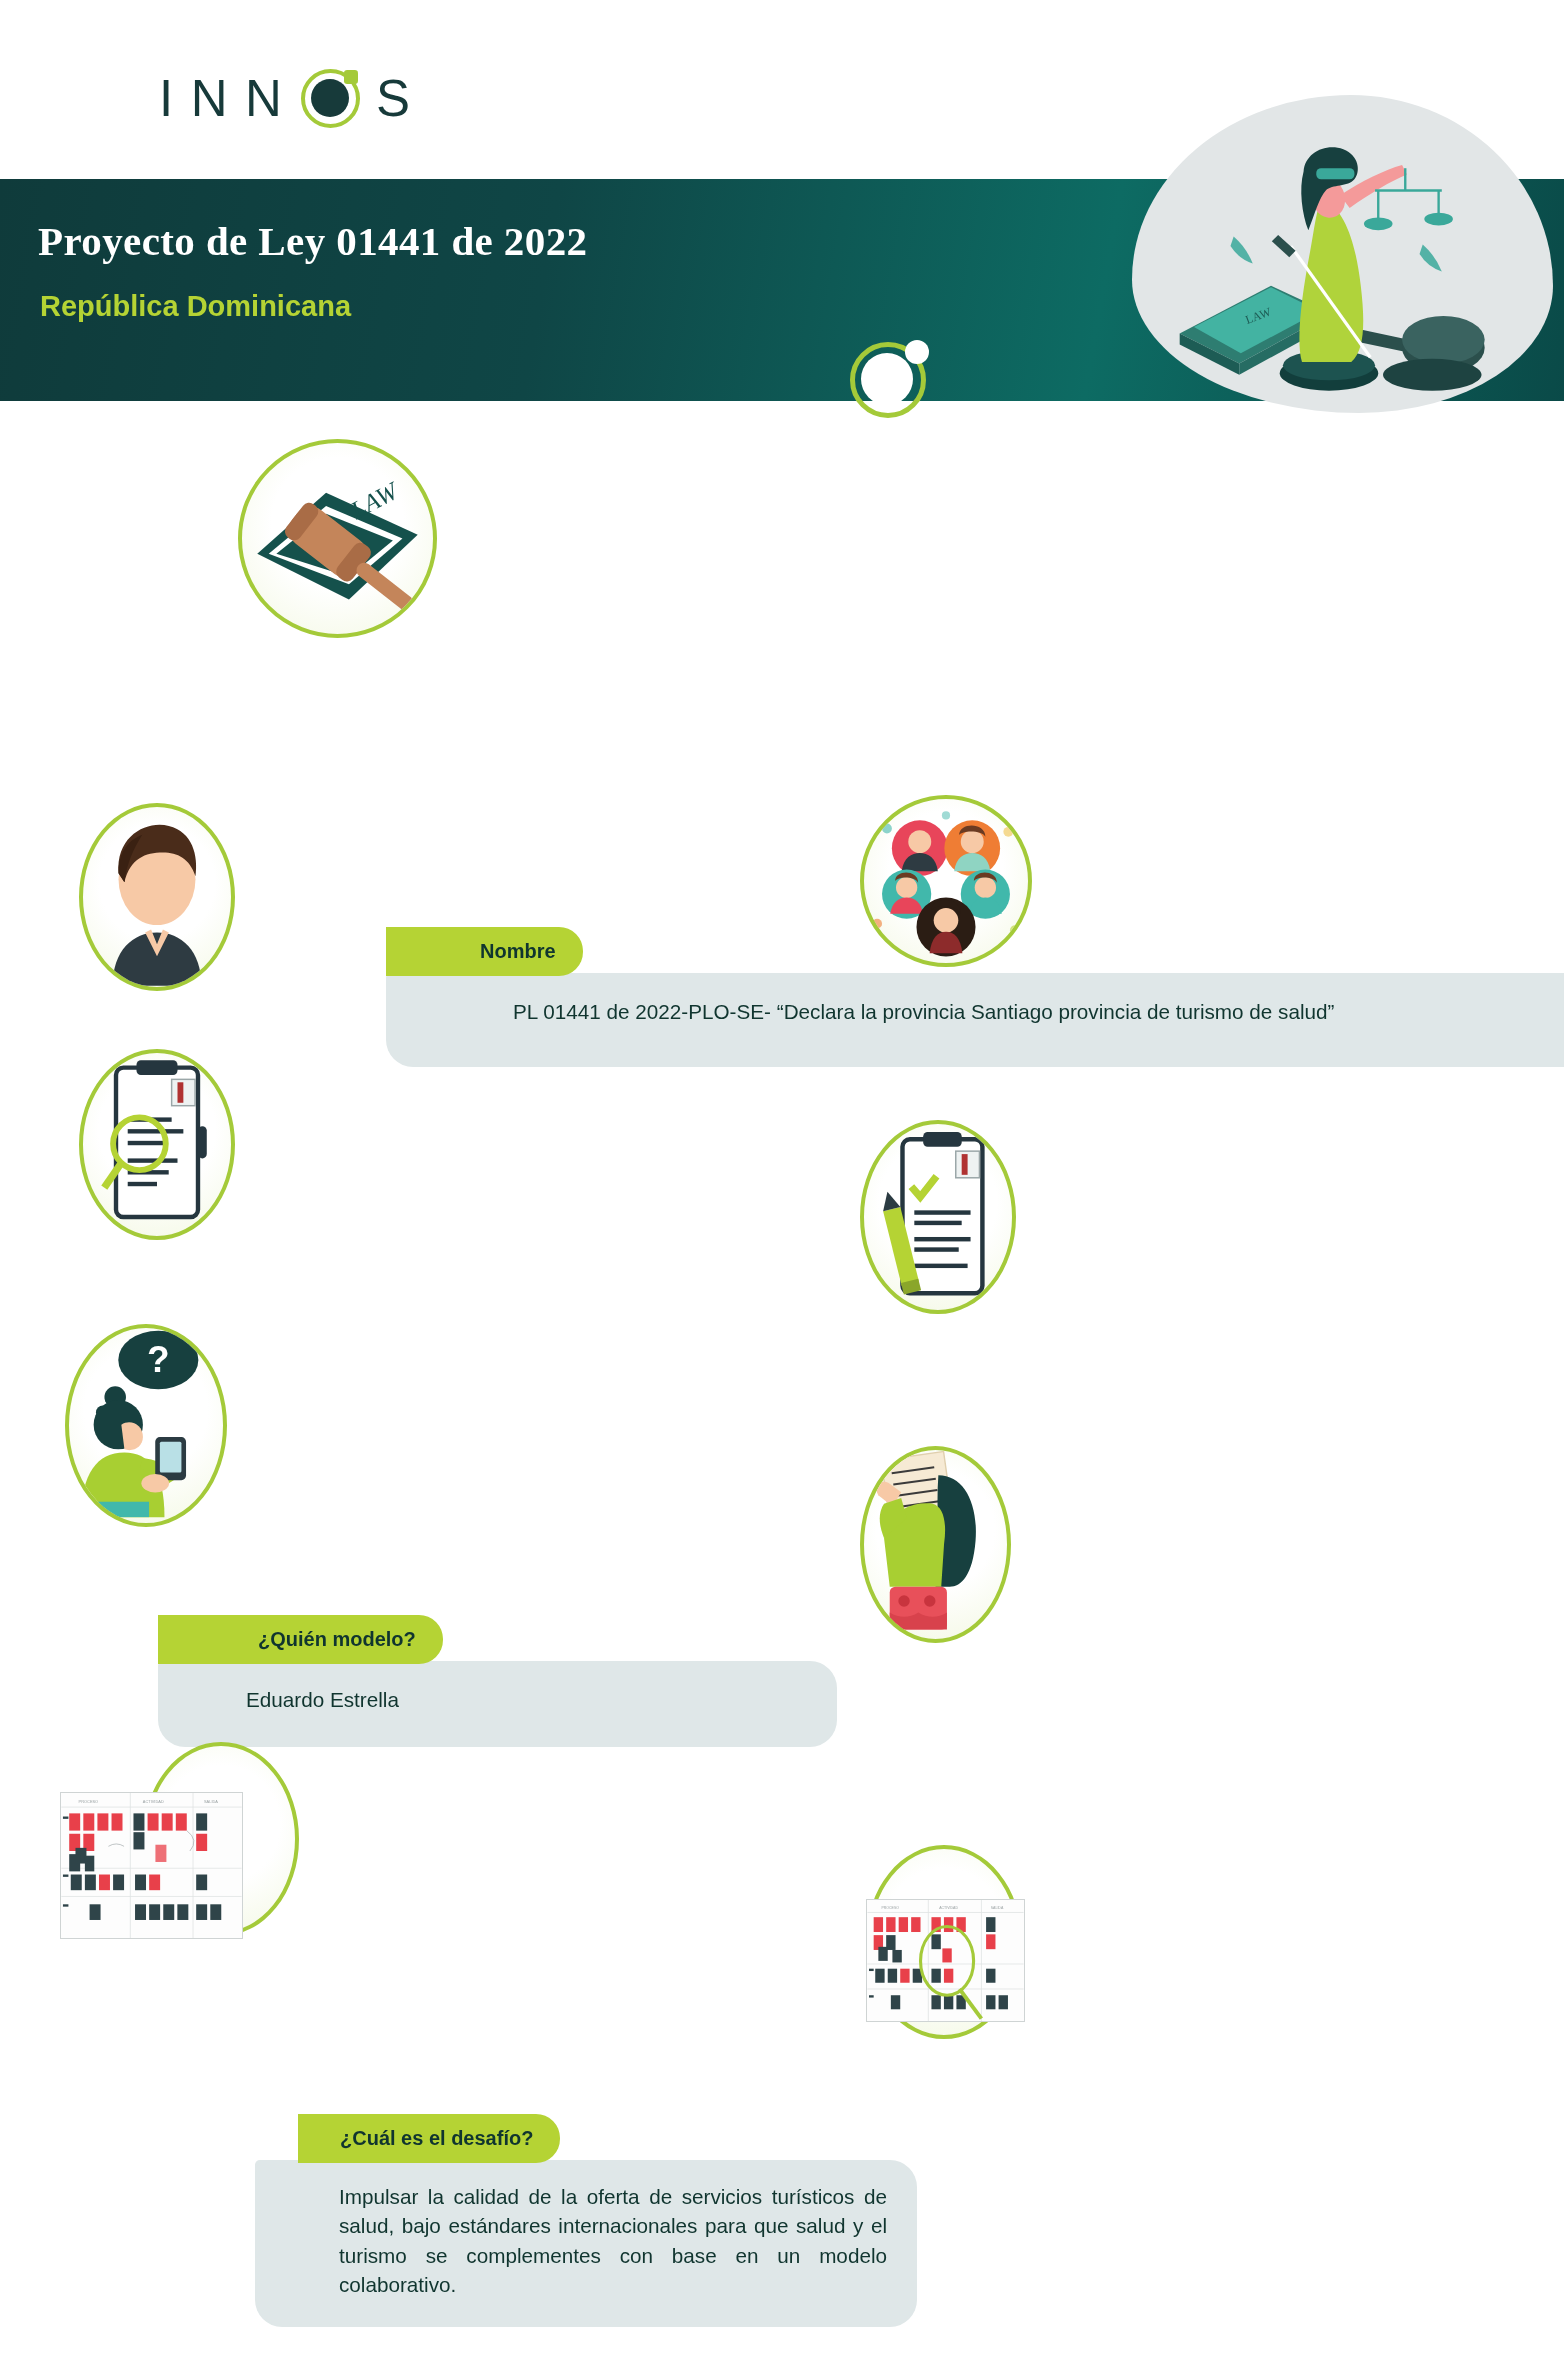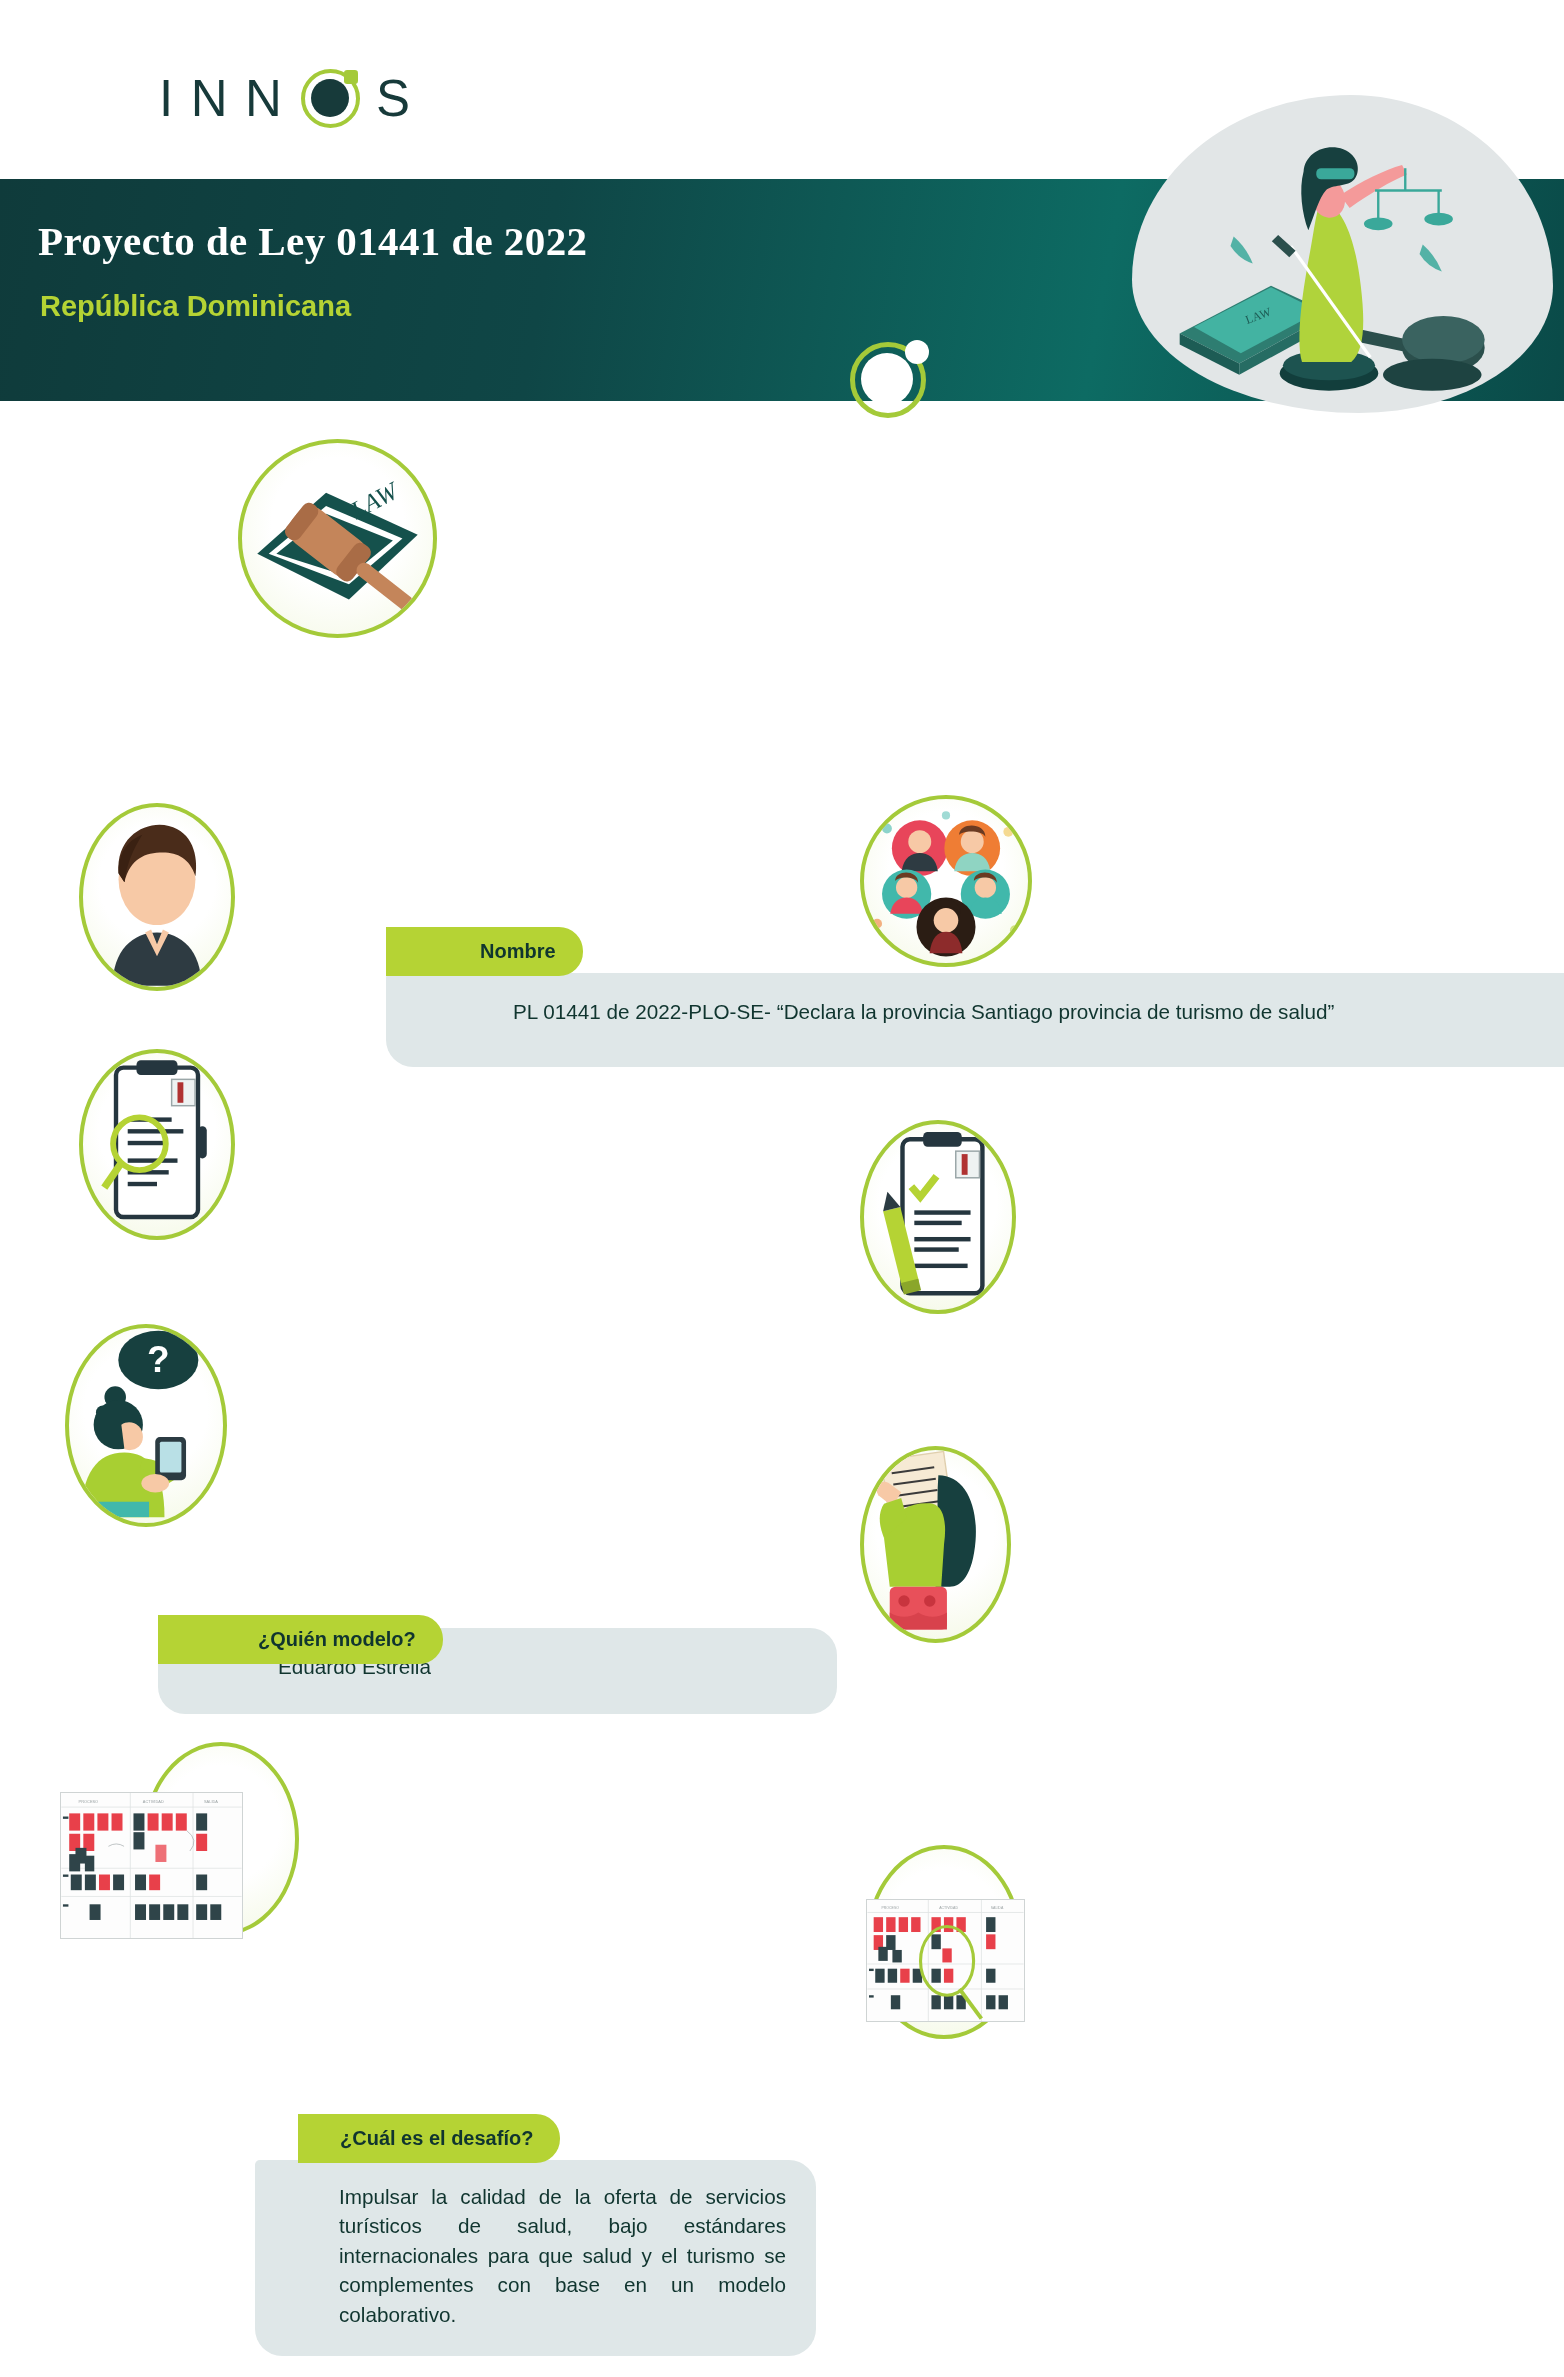--- a/index.html
+++ b/index.html
@@ -167,29 +167,29 @@
 
   
   #card-nombre           { left: 238px;  top: 439px; }
   #card-nombre .card-icon{ width: 199px; height: 199px; }
   #card-nombre .badge    { left: 148px;  top: 488px; padding-left: 94px; }
   #card-nombre .bubble   { left: 148px;  top: 534px; width: 1228px; min-height: 94px; padding-left: 127px; }
 
   #card-propone           { left: 79px;  top: 803px; }
   #card-propone .card-icon{ width: 156px; height: 188px; }
   #card-propone .badge    { left: 79px;  top: 812px; }
-  #card-propone .bubble   { left: 79px;  top: 825px; width: 679px; min-height: 86px; padding-left: 120px; }
+  #card-propone .bubble   { left: 79px;  top: 858px; width: 679px; min-height: 86px; padding-left: 88px; }
 
   #card-impacta           { left: 860px; top: 795px; }
   #card-impacta .card-icon{ width: 172px; height: 172px; }
 
   #card-desafio            { left: 79px;  top: 1049px; }
   #card-desafio .card-icon { width: 156px; height: 191px; }
   #card-desafio .badge     { left: 219px;  top: 1065px; padding-left: 42px; }
-  #card-desafio .bubble    { left: 176px;  top: 1111px; width: 561px; padding: 22px 30px 27px 84px; }
+  #card-desafio .bubble    { left: 176px;  top: 1111px; width: 662px; padding: 22px 30px 27px 84px; }
 
   #card-envaelproyecto            { left: 860px; top: 1120px; }
   #card-envaelproyecto .card-icon { width: 156px; height: 194px; }
 
   #card-busca            { left: 65px;   top: 1324px; }
   #card-busca .card-icon { width: 162px; height: 203px; }
 
   #card-falta            { left: 860px; top: 1446px; }
   #card-falta .card-icon { width: 151px; height: 197px; }
 

